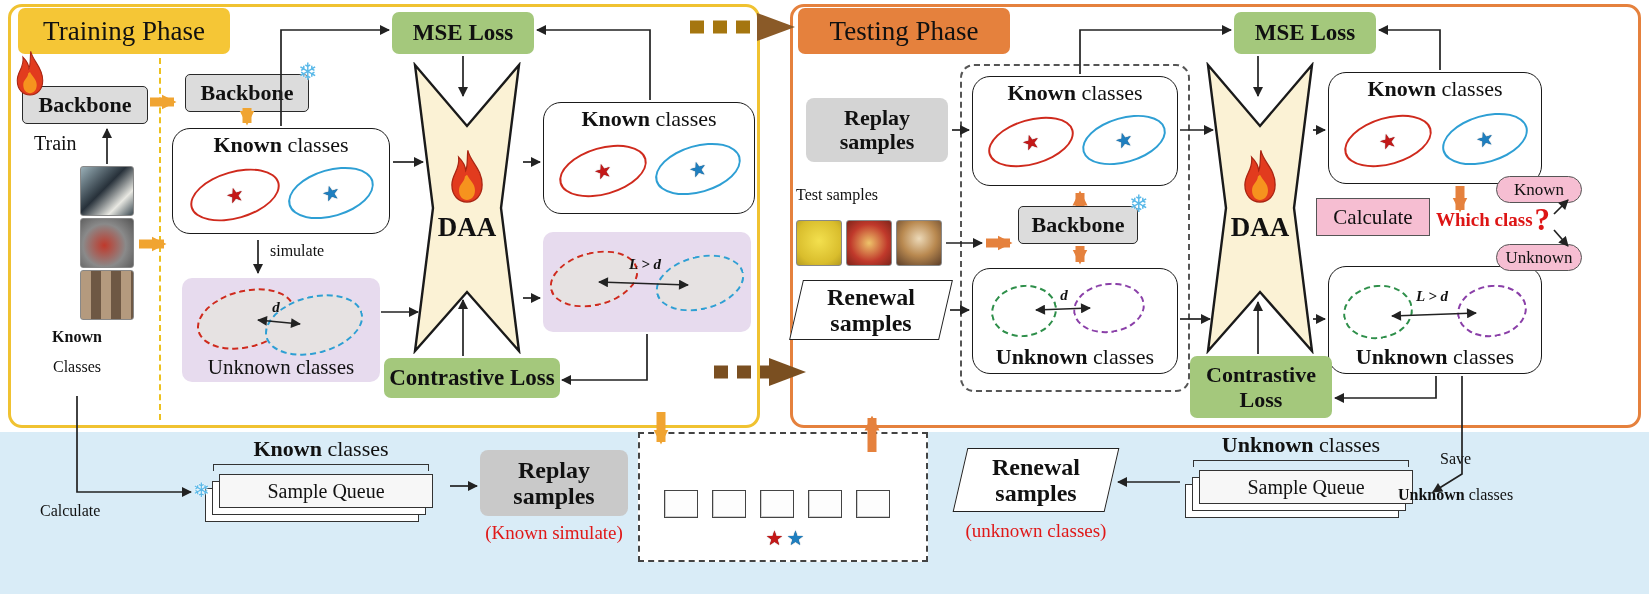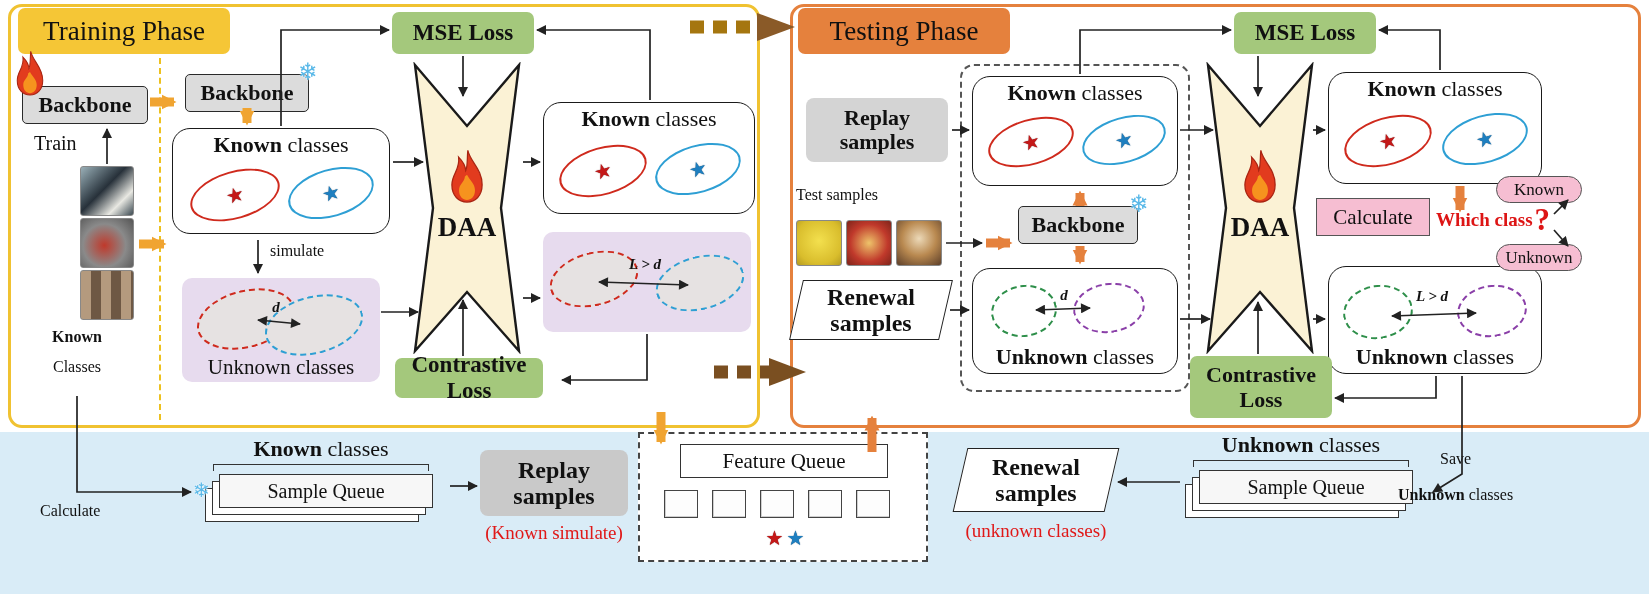--- a/index.html
+++ b/index.html
@@ -145,21 +145,21 @@
       <span class="star blue">★</span>
     </div>
 </div>
 
 <div class="pregion" style="left:543px;top:232px;width:208px;height:100px">
   <div class="ell dr" style="left:6px;top:20px;width:90px;height:54px"></div>
   <div class="ell db" style="left:112px;top:24px;width:90px;height:54px"></div>
 </div>
 <div class="dlabel" style="left:614px;top:256px;width:62px">L &gt; d</div>
 
-<div class="gbox" style="left:395px;top:358px;width:148px;height:40px">
+<div class="gbox" style="left:384px;top:358px;width:176px;height:40px">
     <span>Contrastive Loss</span>
   </div>
 
 <div class="phase test" style="left:790px;top:4px;width:851px;height:424px"></div>
 <div class="ptitle" style="left:798px;top:8px;width:212px;height:46px;background:#e5813d">
     <span>Testing Phase</span>
   </div>
 <div class="gbox" style="left:1234px;top:12px;width:142px;height:42px">
     <span>MSE Loss</span>
   </div>
@@ -268,23 +268,20 @@
   <span class="snow" style="left:-2px;top:42px;font-size:20px">❄</span>
 </div>
 
 <div class="graybox" style="left:480px;top:450px;width:148px;height:66px;background:#c9c9c9;border:none;border-radius:8px;font-size:24px">
   <span>Replay</span>
     <span>samples</span>
 </div>
 <div class="red-note" style="left:468px;top:522px;width:172px">(Known simulate)</div>
 
 <div class="fqwrap" style="left:638px;top:432px;width:290px;height:130px">
-  <div class="fqbox" style="left:40px;top:10px;width:208px;height:34px">
-      <span>Feature Queue</span>
-    </div>
   <div class="sq" style="left:24px;top:56px"></div>
   <div class="sq" style="left:72px;top:56px"></div>
   <div class="sq" style="left:120px;top:56px"></div>
   <div class="sq" style="left:168px;top:56px"></div>
   <div class="sq" style="left:216px;top:56px"></div>
   <div class="calcrow" style="left:0;top:94px;width:290px">
     <span class="star red">★</span>
     <span class="star blue">★</span>
   </div>
 </div>

